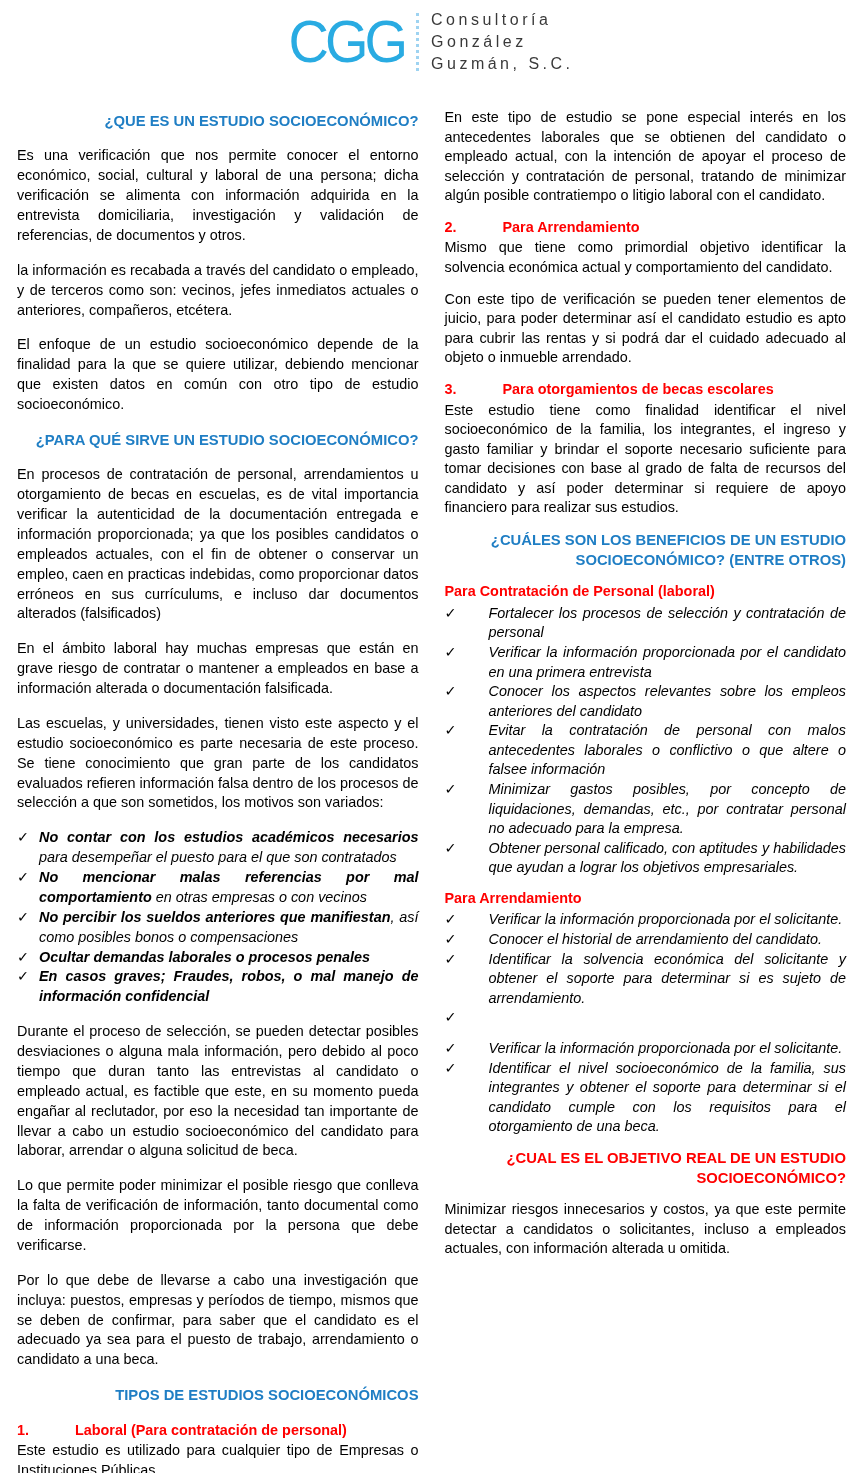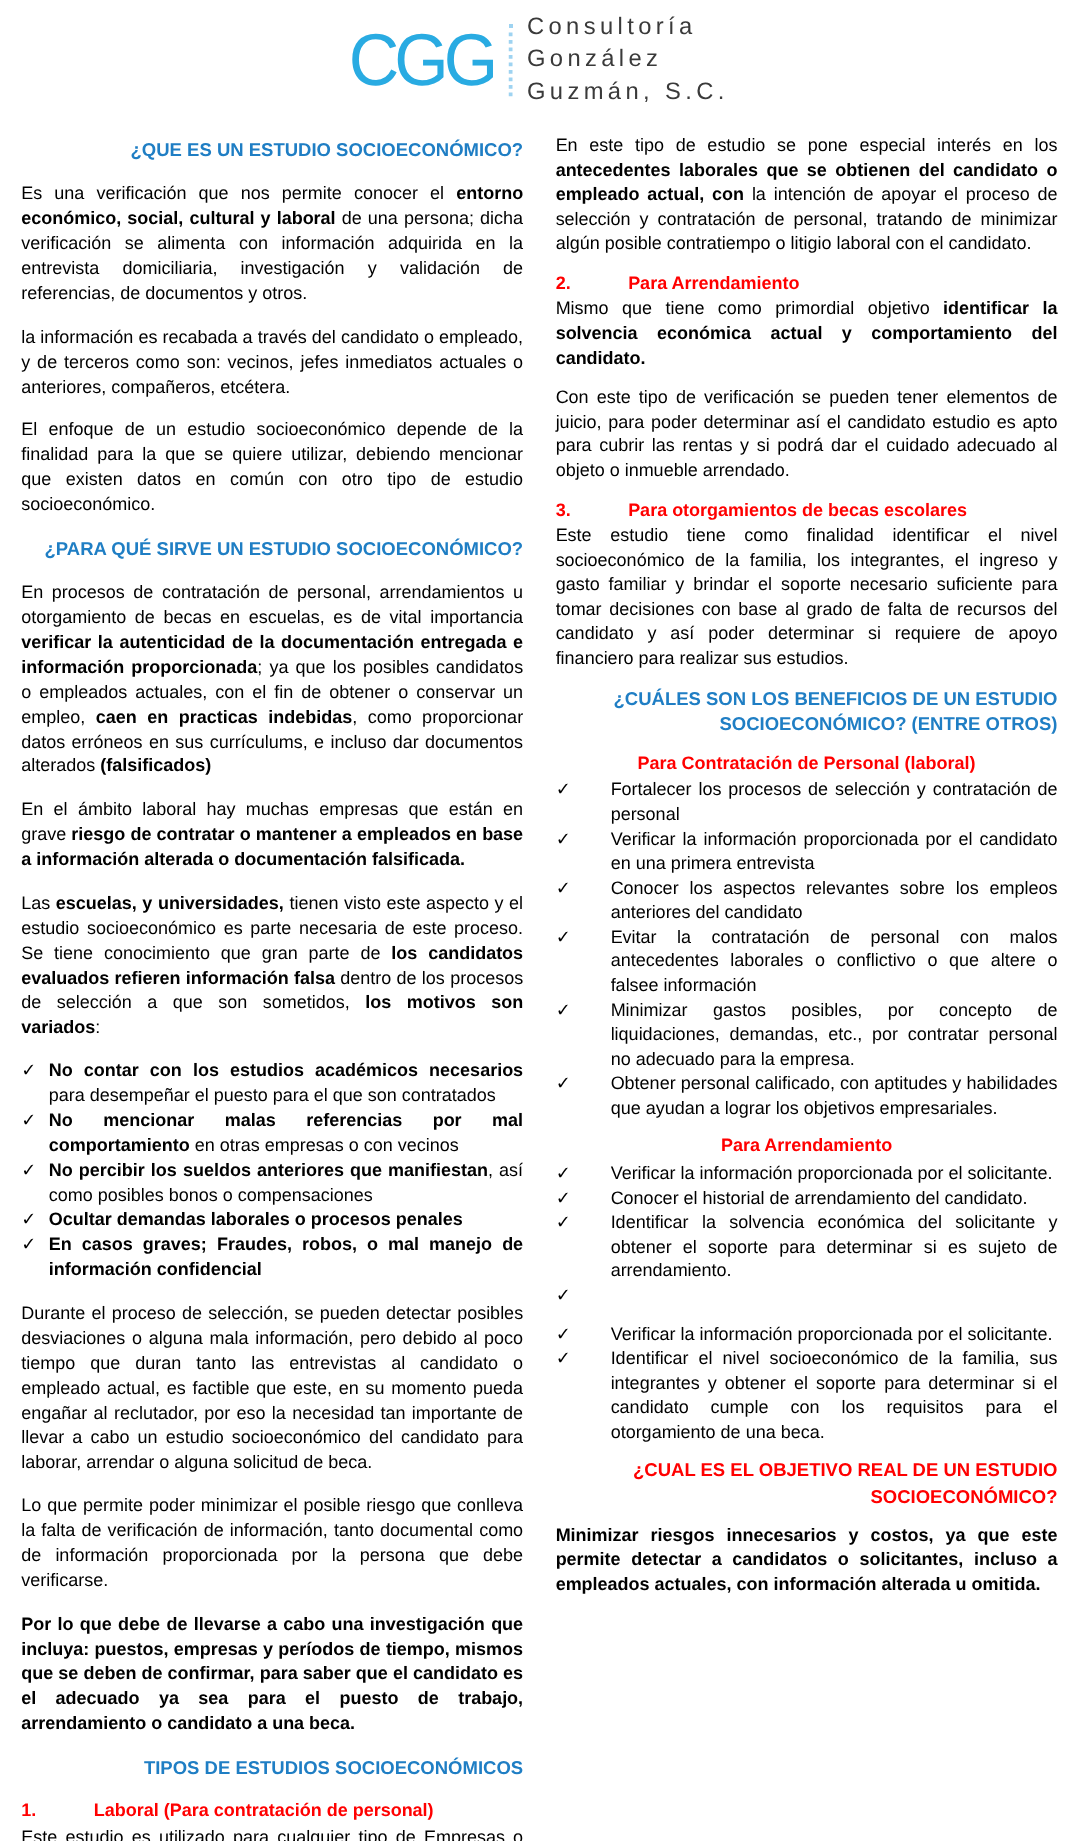--- a/index.html
+++ b/index.html
@@ -20,48 +20,48 @@
     letter-spacing:-4px;transform:scaleY(1.05);
   }
   .logo-dots{
     display:inline-block;height:58px;width:0;
     border-left:3px dotted var(--logo_dots,#8ECCEF);
     margin:0 12px 0 12px;opacity:.85;
   }
   .logo-name{display:flex;flex-direction:column;gap:2px;}
   .logo-name .ln{
     color:var(--company_text,#3a3a3a);
-    font-size:19px;line-height:1.25;letter-spacing:3.5px;white-space:nowrap;
+    font-size:16px;line-height:1.25;letter-spacing:3.5px;white-space:nowrap;
   }
   
   .doc{
     display:flex;gap:26px;padding:14px 16px 0 17px;box-sizing:border-box;width:100%;
   }
   .col{flex:1;min-width:0;font-size:14.4px;line-height:1.38;text-align:justify;}
   .para{margin:0 0 15px;}
-  .para.bold, .para b{font-weight:bold;}
+  .para.bold, .para b{font-weight:normal;}
   .para.tight{margin-bottom:3px;}
   .heading{
     font-weight:bold;text-align:right;font-size:14.8px;
     margin:3px 0 15px;
   }
   .heading.blue{color:var(--heading_blue,#1F7EC4);}
   .heading.red{color:var(--accent_red,#FF0000);}
   .num-heading{
     display:flex;color:var(--accent_red,#FF0000);font-weight:bold;margin:0 0 1px;
   }
   .num-heading .num{width:58px;flex:0 0 58px;}
   .sub-heading{
-    color:var(--accent_red,#FF0000);font-weight:bold;margin:0 0 1px;text-align:center;
+    color:var(--accent_red,#FF0000);font-weight:bold;margin:0 0 1px;text-align:left;
   }
   .checklist{margin:2px 0 15px;}
   .check-item{display:flex;margin:0;}
   .check{flex:0 0 22px;width:22px;}
   .checklist.wide .check{flex:0 0 44px;width:44px;}
-  .check-text{flex:1;min-width:0;text-align:justify;}
+  .check-text{flex:1;min-width:0;text-align:justify;font-style:italic;}
   
   .col-right{line-height:1.36;}
   .col-right .para{margin-bottom:12px;}
   .col-right .heading{margin:2px 0 12px;}
   .col-right .checklist{margin-bottom:11px;}
 </style>
 </head>
 <body>
 
 <header class="page-header">

